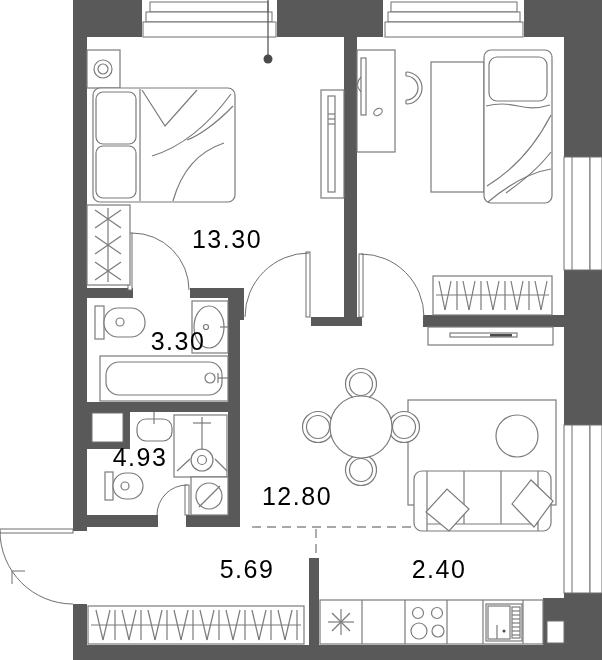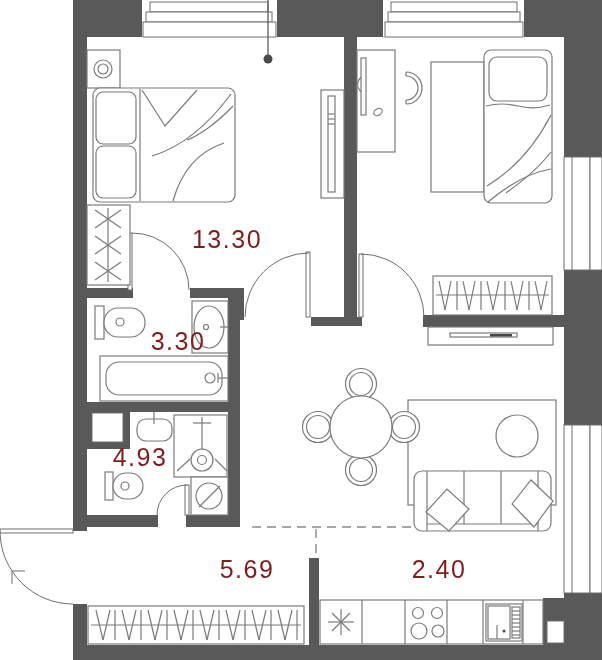--- a/index.html
+++ b/index.html
@@ -1,20 +1,20 @@
 <!DOCTYPE html>
 <html><head>
 <meta charset="utf-8">
 <style>
   html,body{margin:0;padding:0;background:#ffffff;}
   .plan{position:relative;width:602px;height:660px;background:#ffffff;overflow:hidden;
         font-family:"Liberation Sans",sans-serif;}
   .plan svg{position:absolute;left:0;top:0;}
   .room-label{position:absolute;transform:translate(-50%,-50%);
-        font-size:25px;color:#7f1d1d;letter-spacing:1.5px;white-space:nowrap;}
+        font-size:25px;color:#000000;letter-spacing:1.5px;white-space:nowrap;}
   
   .furn{stroke:#7b7b7b;stroke-width:1.2;fill:none;}
   .furnw{stroke:#7b7b7b;stroke-width:1.2;fill:#ffffff;}
   .door{stroke:#6f6f6f;stroke-width:1;fill:none;}
   .doorleaf{stroke:#6f6f6f;stroke-width:1;fill:#ffffff;}
   .win{stroke:#6f6f6f;stroke-width:1;fill:#ffffff;}
   .wall{fill:#595959;stroke:none;}
   .hole{fill:#ffffff;stroke:#6f6f6f;stroke-width:1;}
   .dash{stroke:#8a8a8a;stroke-width:1.4;fill:none;stroke-dasharray:9 6;}
   .dark{fill:#4a4a4a;}
@@ -342,15 +342,16 @@
       <line class="furn" x1="512" y1="635" x2="520" y2="635"></line>
       <line class="furn" x1="497" y1="625" x2="497" y2="639"></line>
       <circle class="dark" cx="504" cy="631" r="1.5"></circle>
     </g>
   </g>
 </svg>
 
   <div class="room-label" style="left:227px;top:239px">13.30</div>
   <div class="room-label" style="left:178px;top:341px">3.30</div>
   <div class="room-label" style="left:140px;top:457px">4.93</div>
+  <div class="room-label" style="left:297px;top:496px">12.80</div>
   <div class="room-label" style="left:247px;top:569px">5.69</div>
   <div class="room-label" style="left:439px;top:569px">2.40</div>
 </div>
 
 </body></html>

